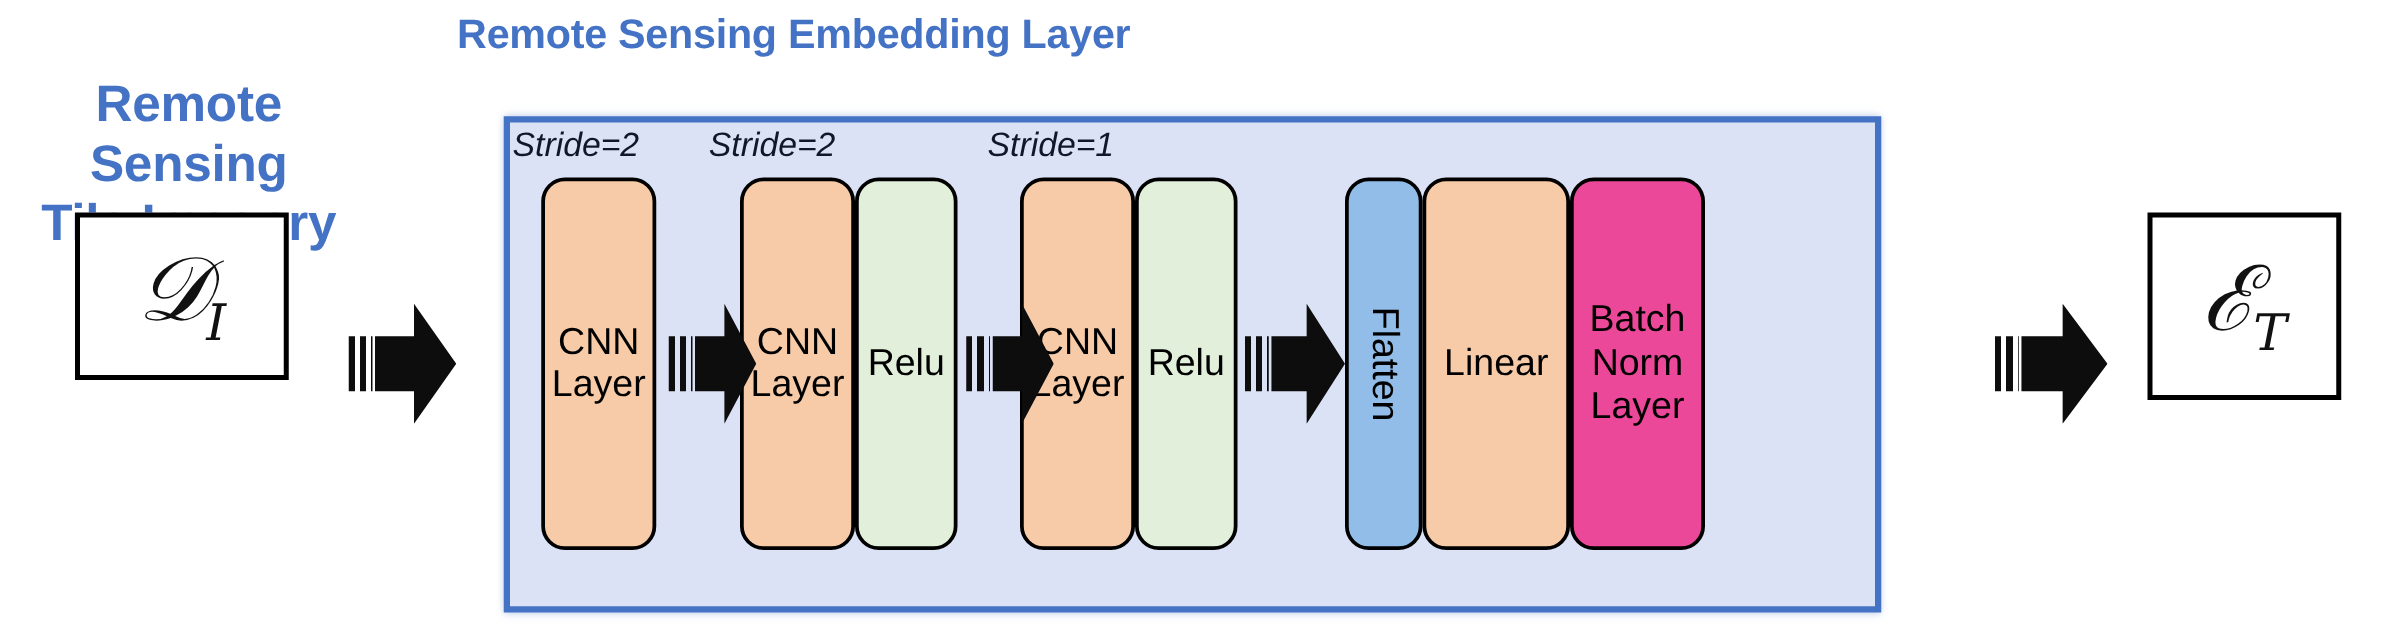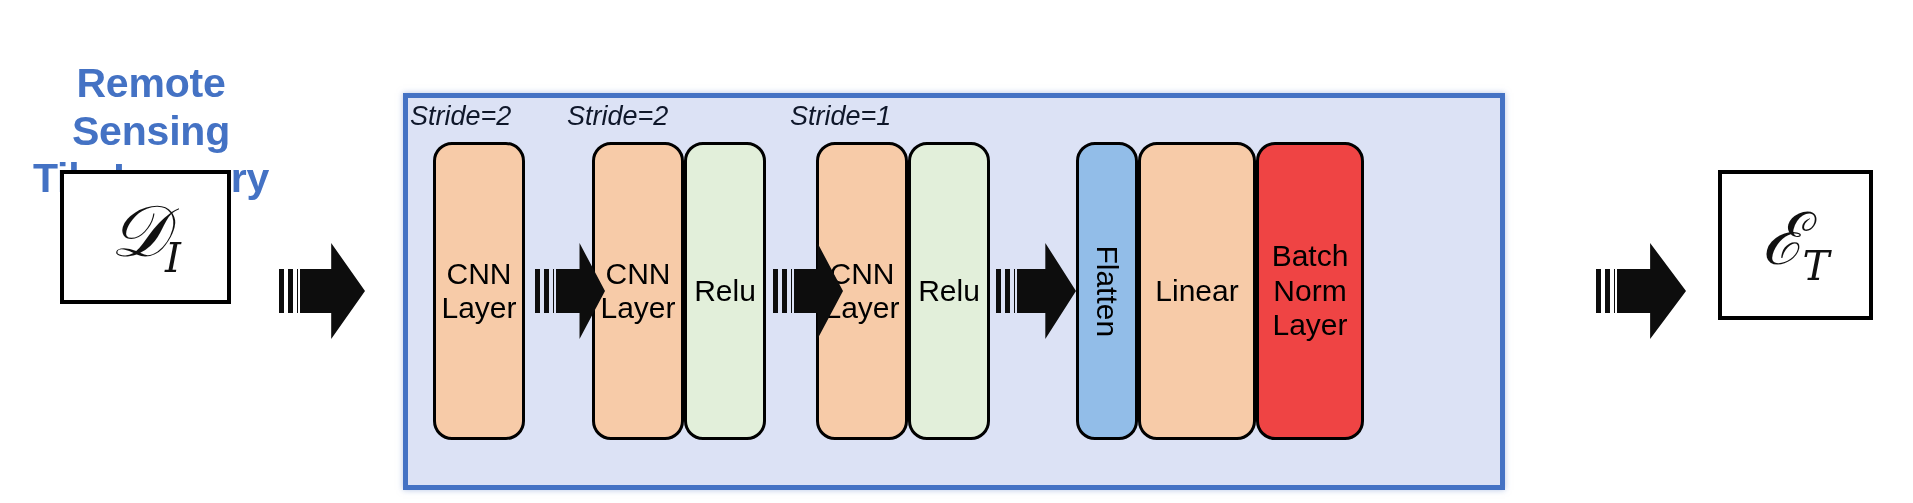--- a/index.html
+++ b/index.html
@@ -88,20 +88,21 @@
 
 <div class="stage">
 
   <div class="caption" id="caption-input">Remote Sensing
 Tile Imagery</div>
 
   <div class="tensor-box" id="input-box">
     <span class="tensor-glyph">𝒟<span class="sub">I</span></span>
   </div>
 
+  <div class="caption" id="layer-title">Remote Sensing Embedding Layer</div>
 
   <div id="embedding-container"></div>
 
   <div id="stride-layer">
       <div class="stride-label" style="left: 410px; top: 101px;">Stride=2</div>
       <div class="stride-label" style="left: 567px; top: 101px;">Stride=2</div>
       <div class="stride-label" style="left: 790px; top: 101px; text-align: center;">Stride=1</div>
     </div>
 
   <div id="block-layer">
@@ -122,21 +123,21 @@
       </div>
       <div class="block" style="left: 908px; width: 82px; background: rgb(226, 239, 218);">
         <span class="blabel">Relu</span>
       </div>
       <div class="block vertical" style="left: 1076px; width: 62px; background: rgb(146, 189, 232);">
         <span class="blabel">Flatten</span>
       </div>
       <div class="block" style="left: 1138px; width: 118px; background: rgb(247, 203, 168);">
         <span class="blabel">Linear</span>
       </div>
-      <div class="block" style="left: 1256px; width: 108px; background: #ef4444;">
+      <div class="block" style="left: 1256px; width: 108px; background: #ec4899;">
         <span class="blabel">Batch
 Norm
 Layer</span>
       </div>
     </div>
 
   <div id="arrow-layer">
       <div class="flow-arrow" style="left: 279px; width: 86px;">
         <div class="tail"></div>
         <div class="body">

